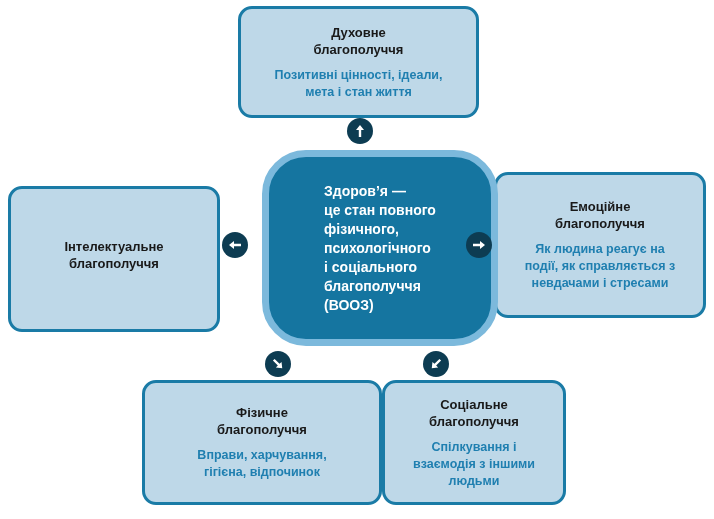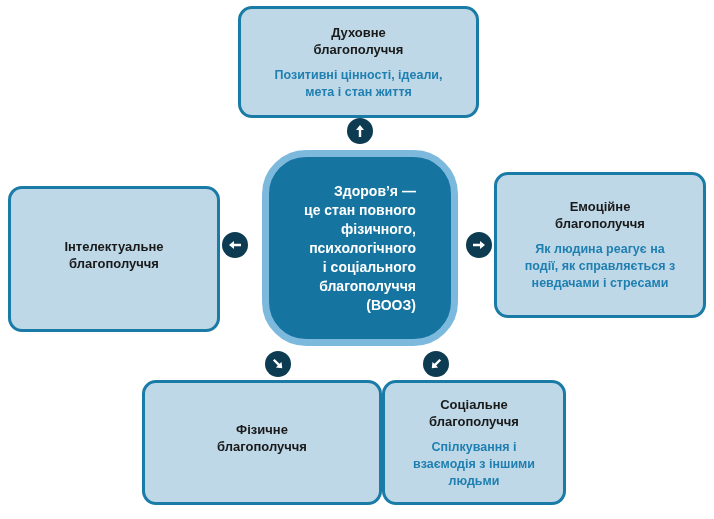--- a/index.html
+++ b/index.html
@@ -53,30 +53,30 @@
   #node-intellect   { left: 8px;   top: 186px; width: 212px; height: 146px; }
   #node-emotional   { left: 494px; top: 172px; width: 212px; height: 146px; }
   #node-physical    { left: 142px; top: 380px; width: 240px; height: 125px; }
   #node-social      { left: 382px; top: 380px; width: 184px; height: 125px; }
 
   
   #node-center {
     position: absolute;
     left: 262px;
     top: 150px;
-    width: 196px;
+    width: 236px;
     height: 196px;
     box-sizing: border-box;
     background: #1575a0;
     border: 7px solid #7cb9dc;
     border-radius: 44px;
     display: flex;
     align-items: center;
     justify-content: center;
-    text-align: right;
+    text-align: left;
   }
   #node-center .center-text {
     color: #ffffff;
     font-weight: bold;
     font-size: 14px;
     line-height: 19px;
     white-space: pre-line;
     padding: 0 6px;
   }
 
@@ -119,20 +119,22 @@
     <div class="title">Емоційне
 благополуччя</div>
     <div class="desc">Як людина реагує на
 події, як справляється з
 невдачами і стресами</div>
   </div>
 
   <div class="node" id="node-physical">
     <div class="title">Фізичне
 благополуччя</div>
+    <div class="desc">Вправи, харчування,
+гігієна, відпочинок</div>
   </div>
 
   <div class="node" id="node-social">
     <div class="title">Соціальне
 благополуччя</div>
     <div class="desc">Спілкування і
 взаємодія з іншими
 людьми</div>
   </div>
 

